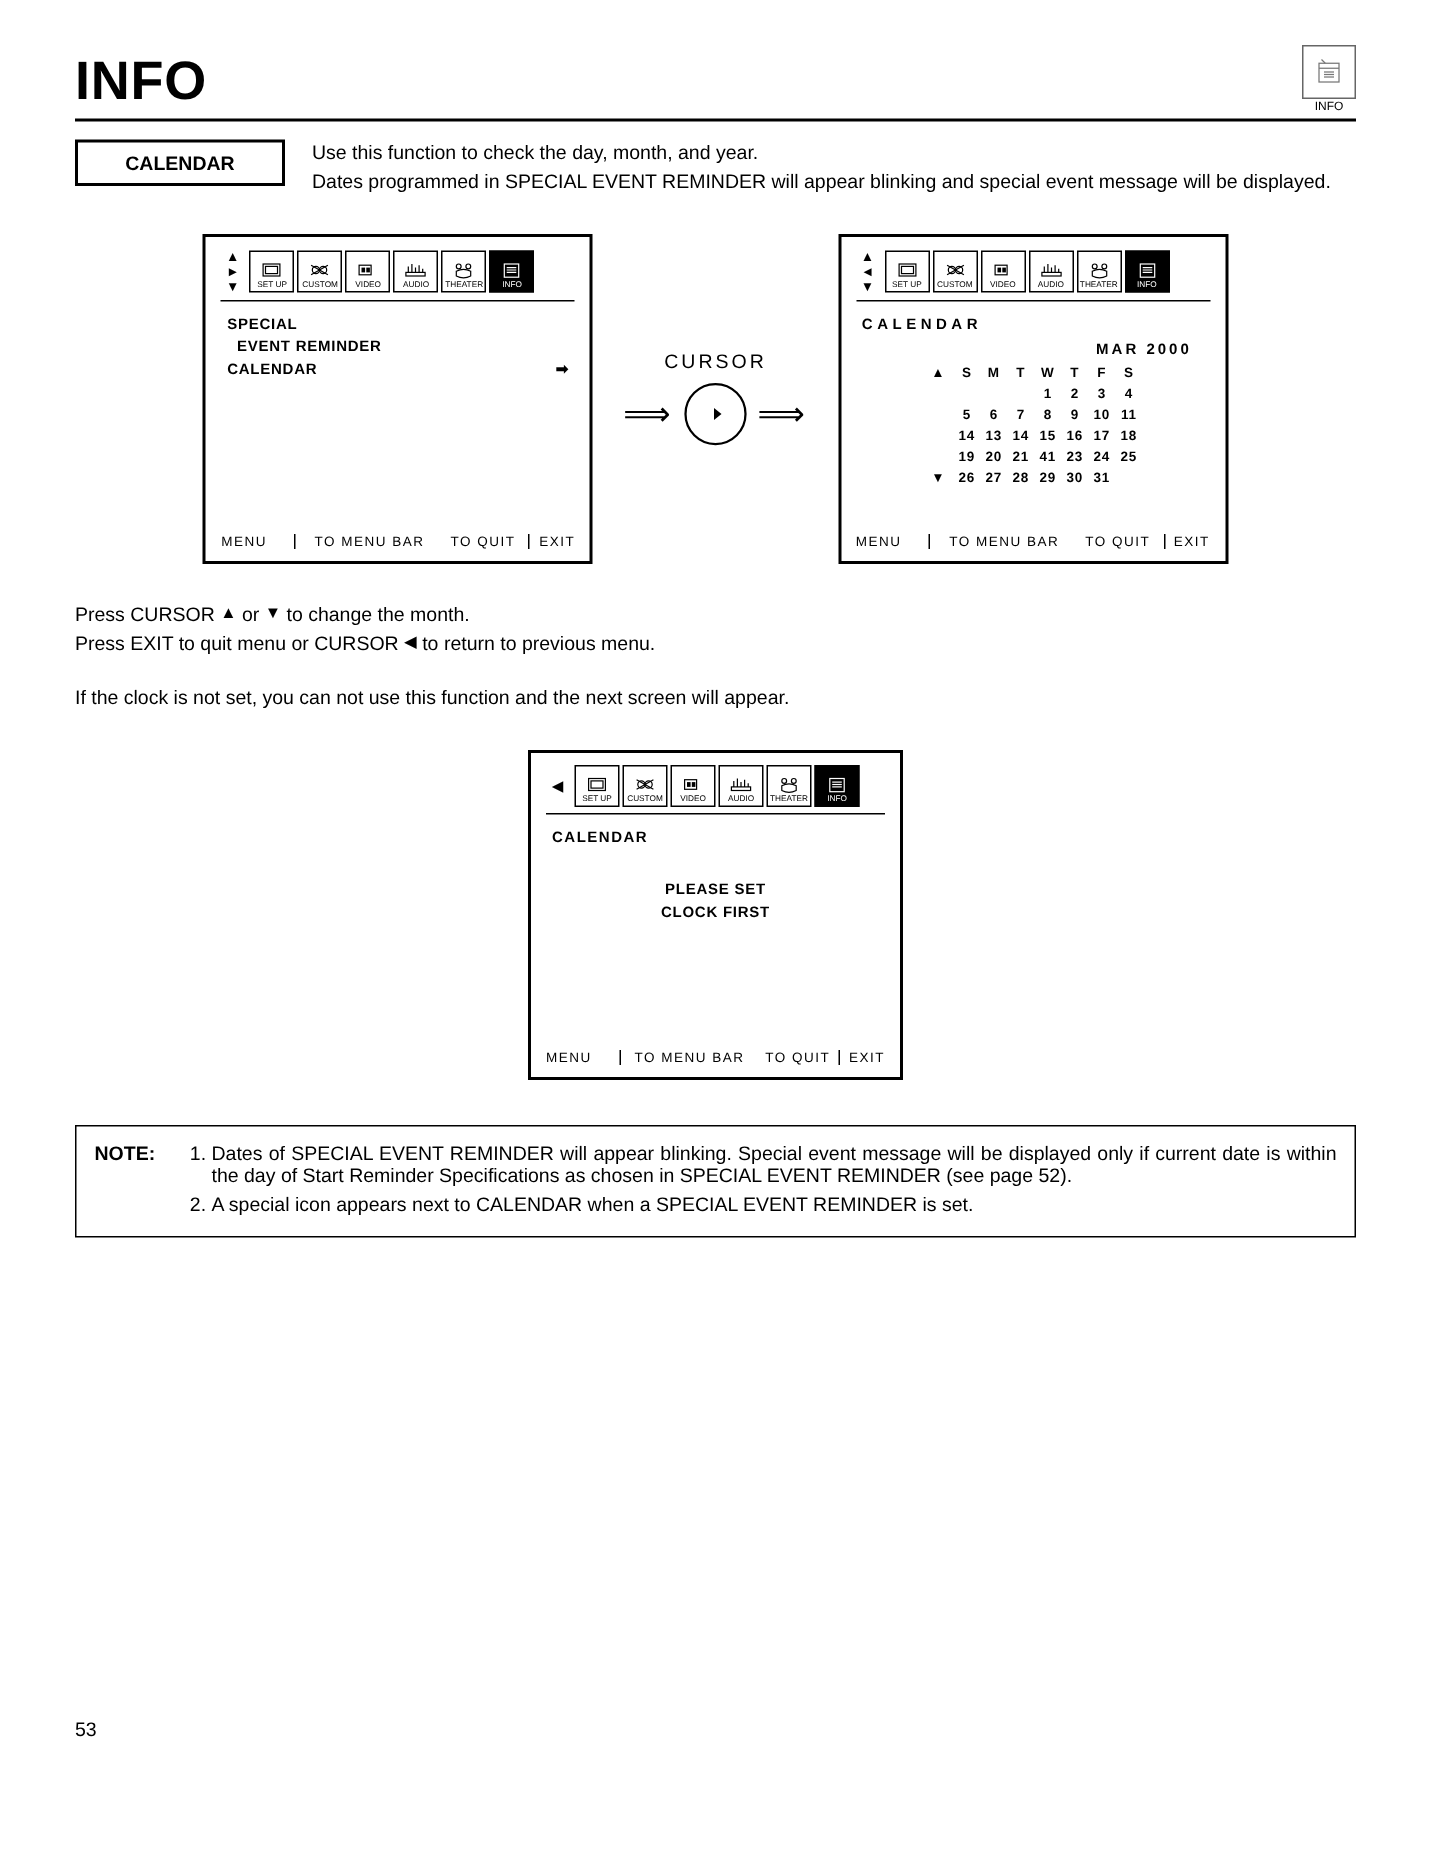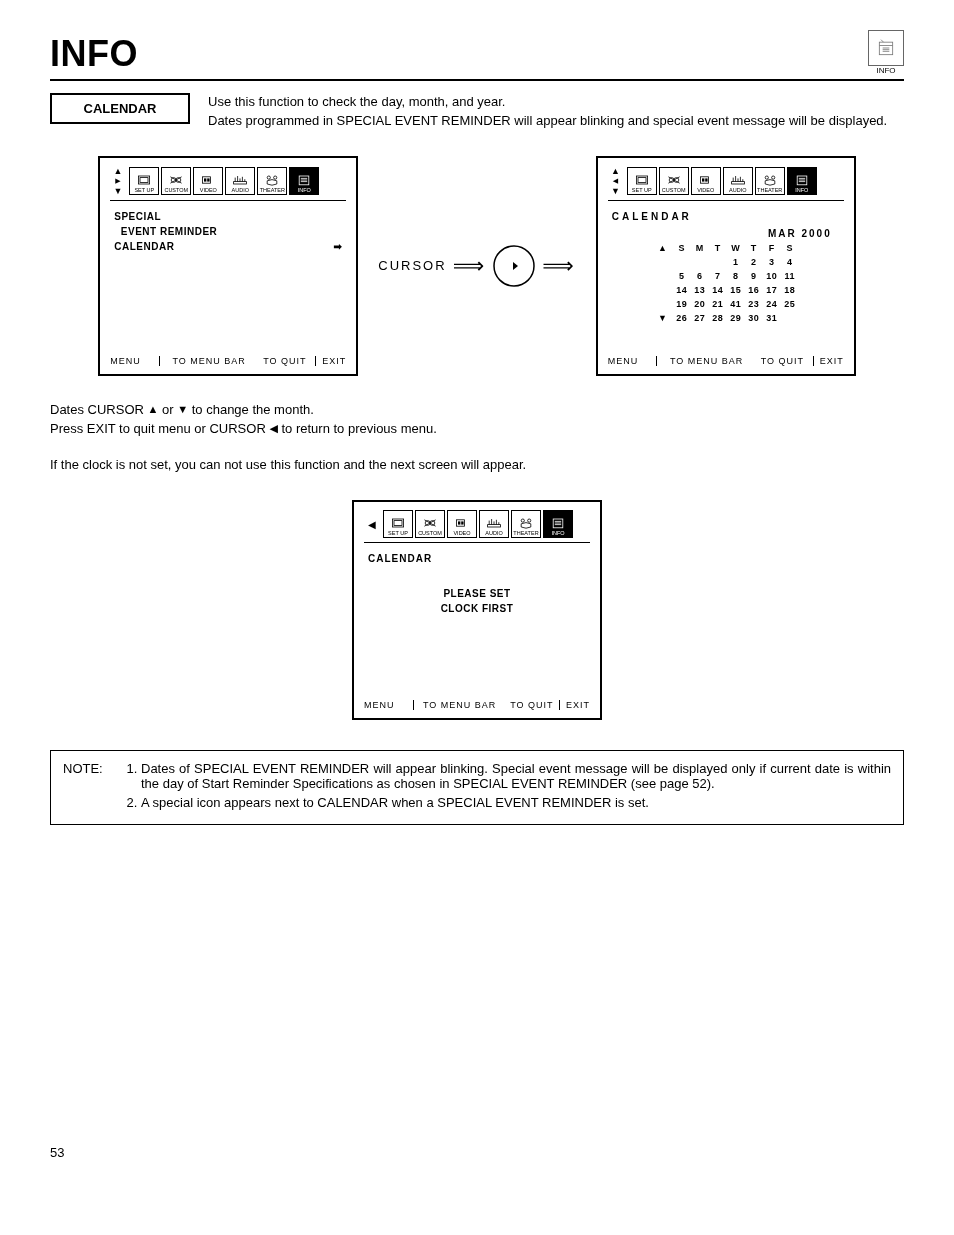--- a/index.html
+++ b/index.html
@@ -33,38 +33,38 @@
   .tab svg { width:16px; height:14px; }
   .tab.active svg { stroke:#fff; fill:#fff;}
   .tab-label{font-size:5.5px; letter-spacing:0;}
   .osd-body { flex:1; padding:2px 4px; font-size:10px; line-height:1.5; font-weight:bold;}
   .osd .list-item { display:flex; justify-content:space-between; align-items:center; }
   .osd-footer { display:flex; justify-content:space-between; font-size:9px; letter-spacing:1px; padding-top:3px;}
   .osd-footer .ft-l { border-right:1px solid #000; padding-right:18px;}
   .osd-footer .ft-c { flex:1; text-align:center; padding-left:4px;}
   .osd-footer .ft-r { border-left:1px solid #000; padding-left:6px;}
 
-  .cursor-col { display:flex; flex-direction:row; align-items:center; gap:6px; font-size:13px; letter-spacing:2px;}
+  .cursor-col { display:flex; flex-direction:column; align-items:center; gap:6px; font-size:13px; letter-spacing:2px;}
   .cursor-diagram { display:flex; align-items:center; gap:6px;}
   .dpad { width:44px; height:44px;}
   .big-arrow { font-size:22px;}
 
   .cal-header { text-align:center; font-weight:bold; letter-spacing:2px; margin-bottom:2px; font-size:10px;}
   .cal-month { text-align:right; font-weight:bold; letter-spacing:2px; font-size:10px; padding-right:8px;}
   .cal-grid { display:grid; grid-template-columns: 20px repeat(7, 18px); gap:0; font-size:9px; justify-content:center;}
   .cal-grid span { text-align:center; height:14px; line-height:14px;}
   .cal-grid .dow { font-weight:bold;}
   .cal-side { font-size:9px;}
 
   .instr { margin-top:25px; font-size:13px; line-height:1.45;}
   .glyph-tri { display:inline-block; font-size:11px; vertical-align:middle;}
 
   .note-box { border:1px solid #000; padding:10px 12px; margin-top:30px; font-size:13px; }
   .note-box .row { display:flex; gap:6px;}
-  .note-box .lbl { font-weight:normal; min-width:52px;}
+  .note-box .lbl { font-weight:bold; min-width:52px;}
   .note-box ol { margin:0; padding-left:20px;}
   .note-box li { margin-bottom:4px; text-align:justify;}
 
   .page-num { text-align:left; margin-top:320px; font-size:13px;}
 
   .center-screen-wrap { display:flex; justify-content:center; margin-top:25px;}
 
   .msg-center { text-align:center; font-weight:normal; letter-spacing:0.5px; font-size:10px; margin-top:20px; font-weight:bold;}
 </style>
 </head>
@@ -292,21 +292,21 @@
     <div class="osd-footer">
       <span class="ft-l">MENU</span>
       <span class="ft-c" style="white-space:pre;">TO MENU BAR     TO QUIT</span>
       <span class="ft-r">EXIT</span>
     </div>
   </div>
 </div>
 
 <div class="instr">
   <div>
-    <span>Dates CURSOR </span><span class="glyph-tri">▲</span><span> or </span><span class="glyph-tri">▼</span><span> to change the month.</span>
+    <span>Press CURSOR </span><span class="glyph-tri">▲</span><span> or </span><span class="glyph-tri">▼</span><span> to change the month.</span>
   </div>
   <div>
     <span>Press EXIT to quit menu or CURSOR </span><span class="glyph-tri">◀</span><span> to return to previous menu.</span>
   </div>
   <div style="margin-top:18px;">If the clock is not set, you can not use this function and the next screen will appear.</div>
 </div>
 
 <div class="center-screen-wrap">
   <div class="osd small">
     <div class="menubar">

